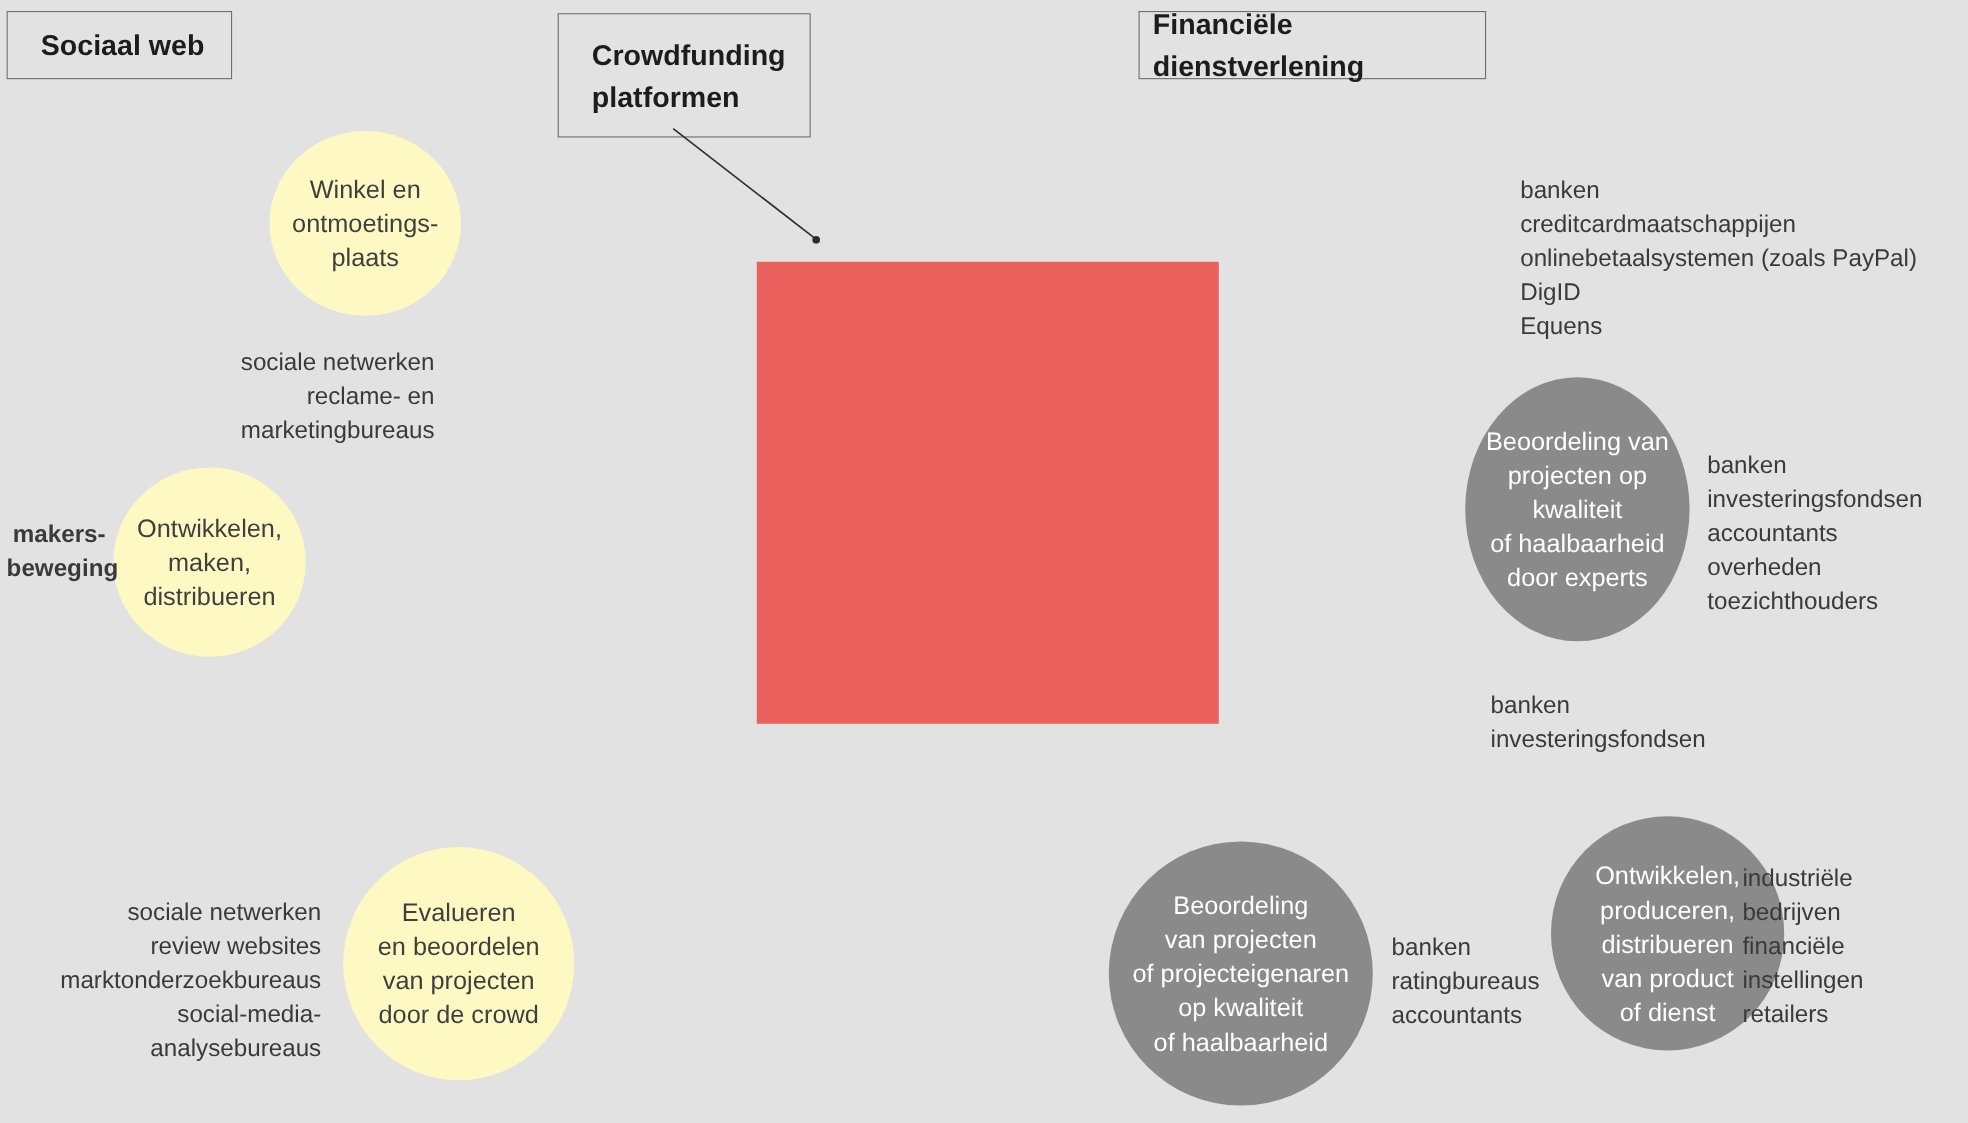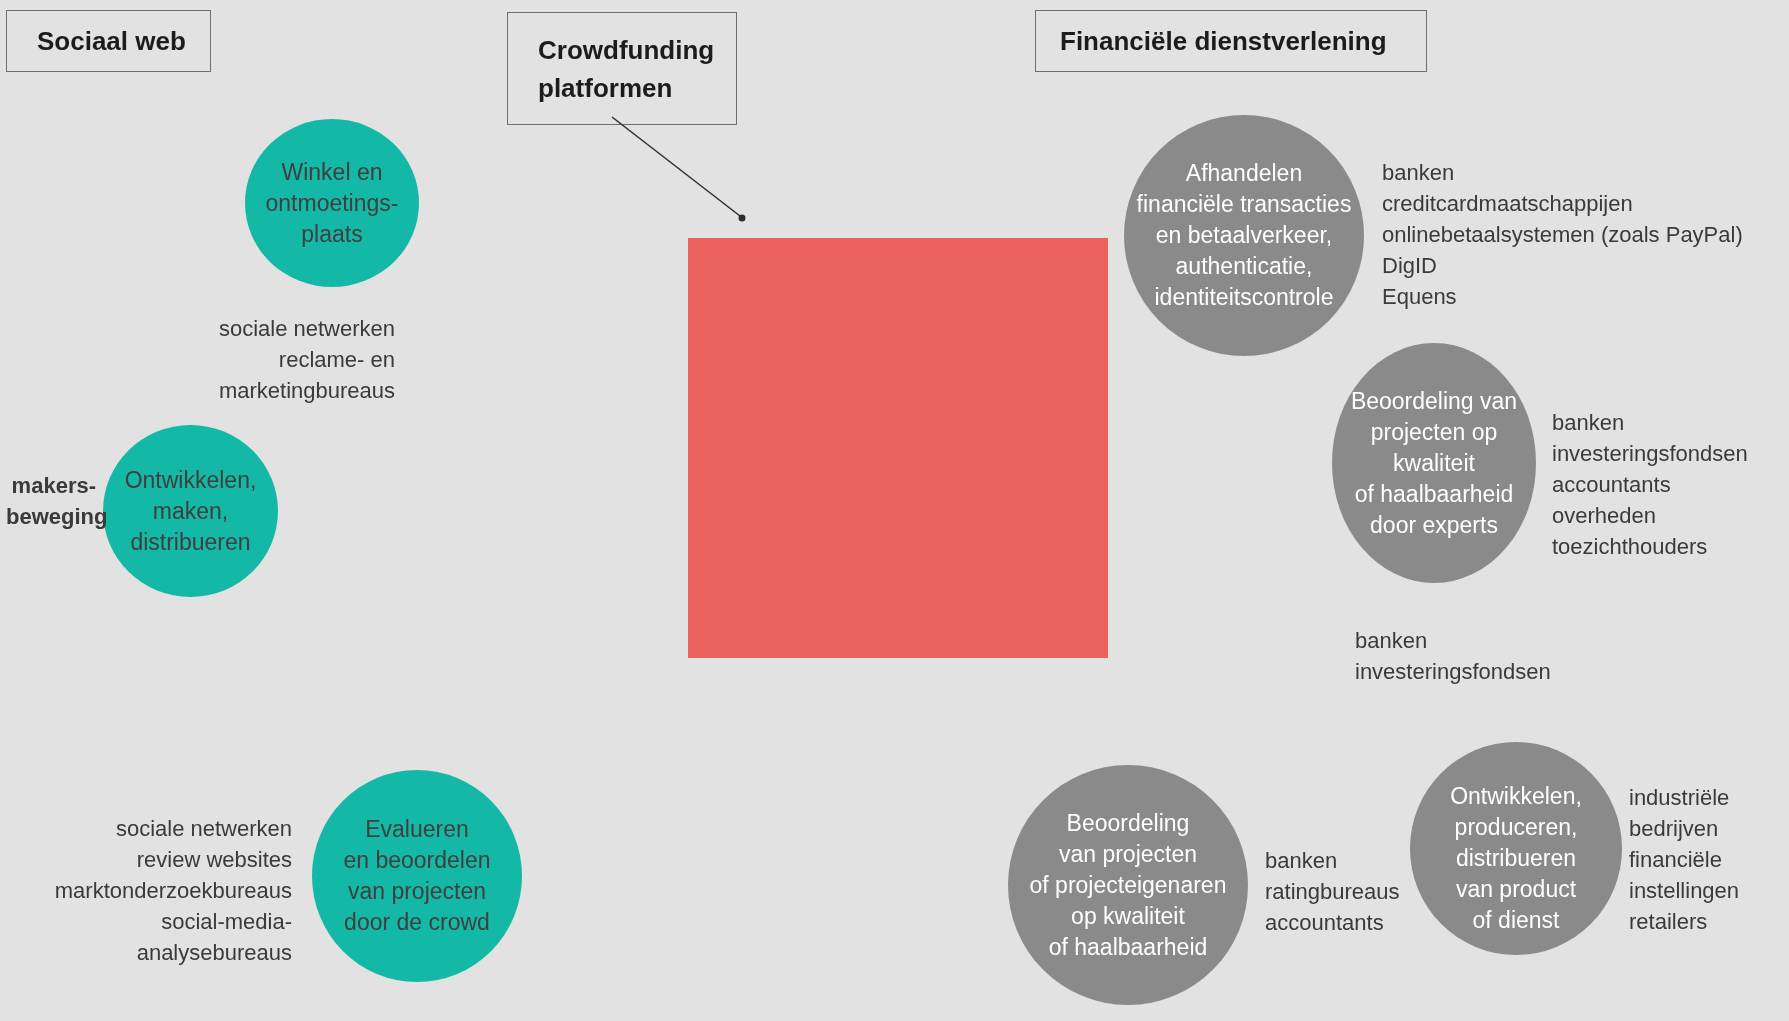--- a/index.html
+++ b/index.html
@@ -10,34 +10,34 @@
   }
   
   .hbox{
     position:absolute;border:1px solid #6f6f6f;box-sizing:border-box;
     display:flex;align-items:center;
     font-weight:bold;font-size:26px;color:#1c1c1c;
     white-space:pre-line;line-height:38px;
   }
   #box-sociaal{left:6px;top:10px;width:205px;height:62px;padding-left:30px;}
   #box-crowdfunding{left:507px;top:12px;width:230px;height:113px;padding-left:30px;}
-  #box-financieel{left:1035px;top:10px;width:392px;height:62px;padding-left:24px;}
+  #box-financieel{left:1035px;top:10px;width:316px;height:62px;padding-left:12px;}
 
   
   #connector{position:absolute;left:0;top:0;width:1789px;height:1021px;pointer-events:none;}
 
   
   #red-square{position:absolute;left:688px;top:238px;width:420px;height:420px;background:#eb615e;}
 
   
   .circle{
     position:absolute;border-radius:50%;
     display:flex;align-items:center;justify-content:center;
     text-align:center;white-space:pre-line;
-    font-size:23px;line-height:31px;color:#3f3f3f;background:#14b8a6;
+    font-size:23px;line-height:31px;color:#3f3f3f;background:#fef9c3;
     box-sizing:border-box;
   }
   .circle.gray{background:#8b8a8a;color:#ffffff;}
 
   #c-winkel{left:245px;top:119px;width:174px;height:168px;}
   #c-marketing{left:410px;top:242px;width:277px;height:277px;padding-bottom:42px;}
   #c-ontwikkelen{left:103px;top:425px;width:175px;height:172px;}
   #c-bijdragen{left:398px;top:523px;width:272px;height:259px;}
   #c-evalueren{left:312px;top:770px;width:210px;height:212px;}
 
@@ -58,21 +58,21 @@
   #s-winkel{left:20px;top:158px;width:207px;}
   #s-marketing{left:100px;top:313px;width:295px;}
   #s-makers{left:6px;top:470px;width:90px;font-weight:bold;}
   #s-volunteering{left:150px;top:593px;width:232px;}
   #s-evalueren{left:28px;top:813px;width:264px;}
 
   #s-afhandelen{left:1382px;top:157px;width:370px;}
   #s-experts{left:1552px;top:407px;width:230px;}
   #s-beheren{left:1355px;top:625px;width:250px;}
   #s-projecteigenaren{left:1265px;top:845px;width:250px;}
-  #s-produceren{left:1629px;top:782px;width:145px;}
+  #s-produceren{left:1584px;top:782px;width:145px;}
 </style>
 </head>
 <body>
 
 <div id="canvas">
 
   <div class="hbox" id="box-sociaal">Sociaal web</div>
   <div class="hbox" id="box-crowdfunding">Crowdfunding
 platformen</div>
   <div class="hbox" id="box-financieel">Financiële dienstverlening</div>
@@ -101,25 +101,20 @@
 
   <div class="circle" id="c-evalueren">Evalueren
 en beoordelen
 van projecten
 door de crowd</div>
   <div class="slabel right" id="s-evalueren">sociale netwerken
 review websites
 marktonderzoekbureaus
 social-media-analysebureaus</div>
 
-  <div class="circle gray" id="c-afhandelen">Afhandelen
-financiële transacties
-en betaalverkeer,
-authenticatie,
-identiteitscontrole</div>
   <div class="slabel left" id="s-afhandelen">banken
 creditcardmaatschappijen
 onlinebetaalsystemen (zoals PayPal)
 DigID
 Equens</div>
 
   <div class="circle gray" id="c-experts">Beoordeling van
 projecten op kwaliteit
 of haalbaarheid
 door experts</div>

